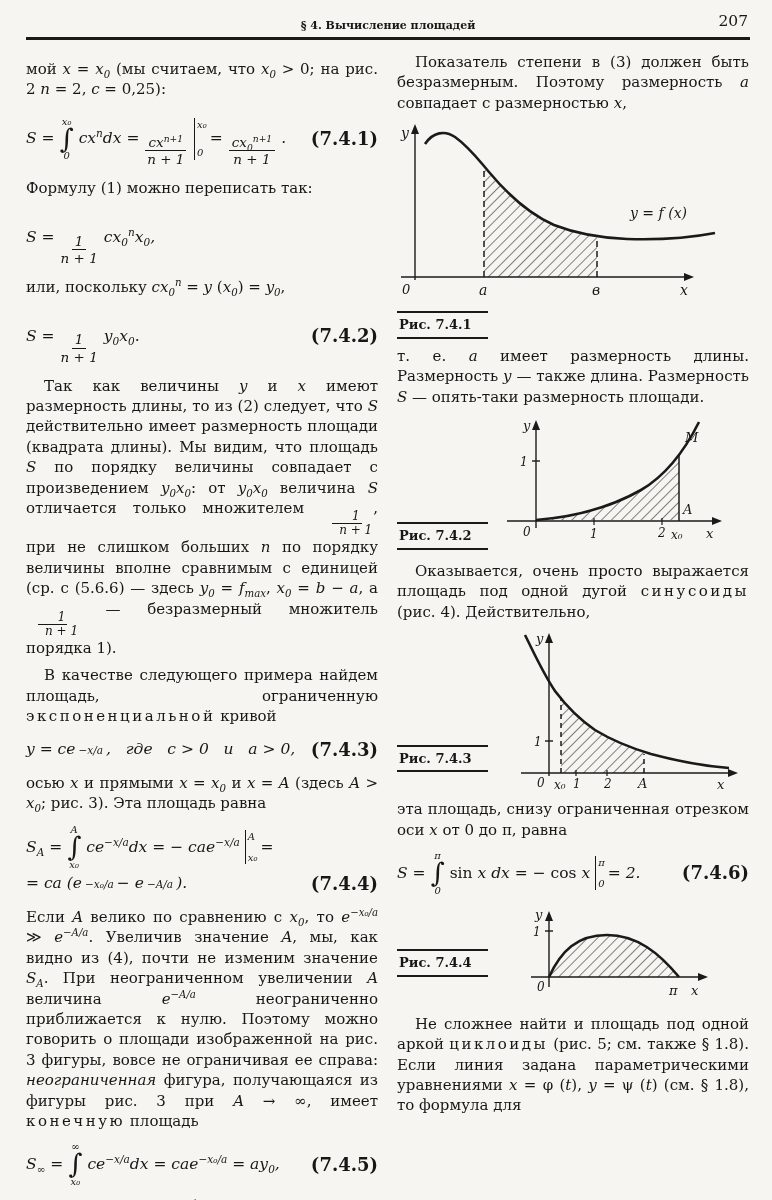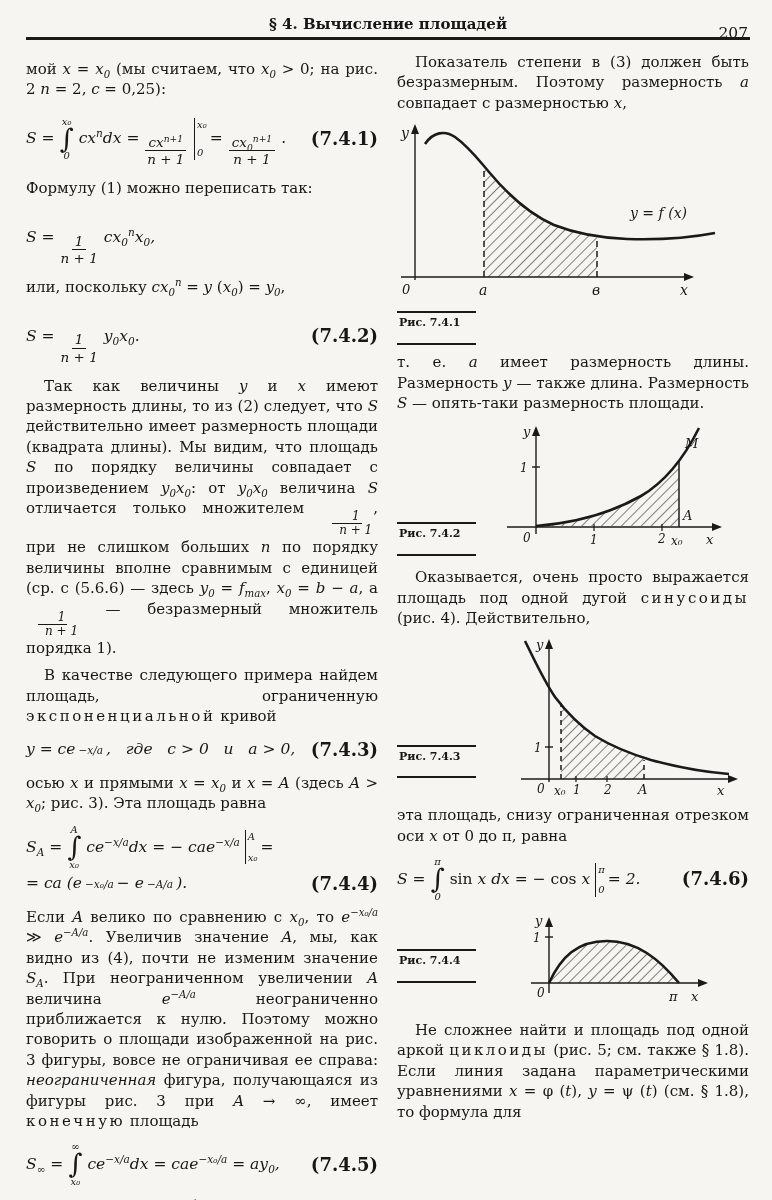--- a/index.html
+++ b/index.html
@@ -1,21 +1,21 @@
 <!DOCTYPE html>
 <html><head>
 <meta charset="utf-8">
 <style>
   html,body{margin:0;padding:0;}
   body{width:772px;height:1200px;overflow:hidden;background:#f6f5f1;color:#181715;
        font-family:"DejaVu Serif","Liberation Serif",serif;}
   .page{padding:8px 22px 0 26px;}
   .pghead{position:relative;text-align:center;padding:6px 0 4px;}
-  .pghead .ttl{font-weight:700;font-size:15px;}
-  .pghead .pgnum{position:absolute;right:2px;top:16px;font-size:15.5px;}
+  .pghead .ttl{font-weight:700;font-size:11px;}
+  .pghead .pgnum{position:absolute;right:2px;top:4px;font-size:15.5px;}
   .headrule{border-bottom:3px solid #1b1a18;margin-bottom:12px;}
   .cols{display:flex;gap:19px;}
   .col{width:352px;font-size:15px;line-height:1.36;text-align:justify;}
   p{margin:7px 0;}
   p.ind{text-indent:18px;}
   sup,sub{font-size:0.68em;font-style:italic;line-height:0;}
   .sp{letter-spacing:2.5px;}
   .rm{font-style:normal;}
   
   .formula{display:flex;align-items:center;margin:11px 0;font-style:italic;}
@@ -26,21 +26,21 @@
   .intg .ig{font-size:27px;line-height:0.92;}
   .fr{display:inline-flex;flex-direction:column;align-items:center;line-height:1.2;font-size:13.5px;margin:0 3px;text-align:center;}
   .fr .n{border-bottom:1.2px solid #181715;padding:0 3px;margin-top:23px;}
   .evalb{display:inline-flex;flex-direction:column;justify-content:space-between;border-left:1.4px solid #181715;padding-left:2px;height:42px;font-size:10px;margin-left:2px;}
   .evalb.small{height:34px;}
   .ifr{display:inline-flex;flex-direction:column;align-items:center;vertical-align:-7px;line-height:1.1;font-size:12px;font-style:italic;margin:0 1px;}
   .ifr .n{border-bottom:1px solid #181715;padding:0 2px;}
   
   .fig{margin:4px 0;}
   .figrow{display:flex;align-items:flex-end;margin:4px 0;}
-  .figcap{border-top:2px solid #1b1a18;border-bottom:2px solid #1b1a18;font-weight:700;font-size:11px;padding:3px 16px 12px 2px;white-space:nowrap;width:max-content;}
+  .figcap{border-top:2px solid #1b1a18;border-bottom:2px solid #1b1a18;font-weight:700;font-size:13px;padding:3px 16px 3px 2px;white-space:nowrap;width:max-content;}
   svg{display:block;}
   svg text{font-family:"DejaVu Serif",serif;font-style:italic;fill:#181715;}
 </style>
 </head>
 <body>
 
 <div class="page">
 
   <div class="pghead">
     <span class="ttl">§ 4. Вычисление площадей</span>

